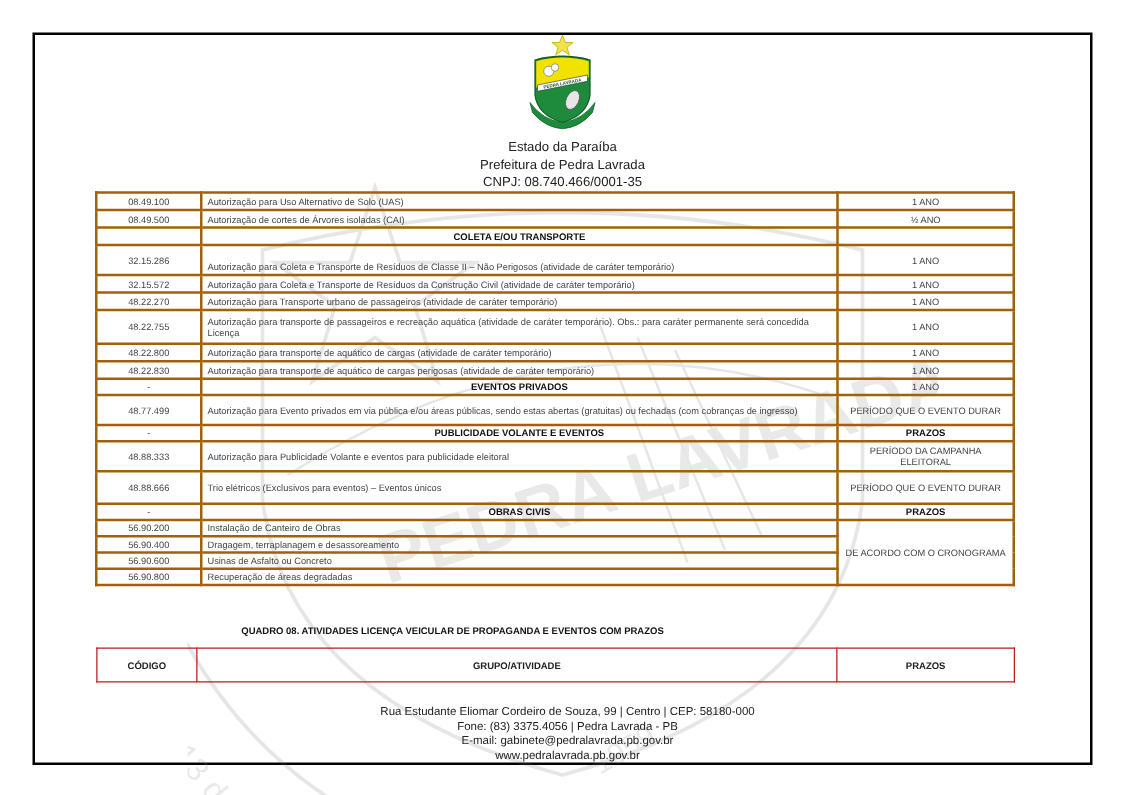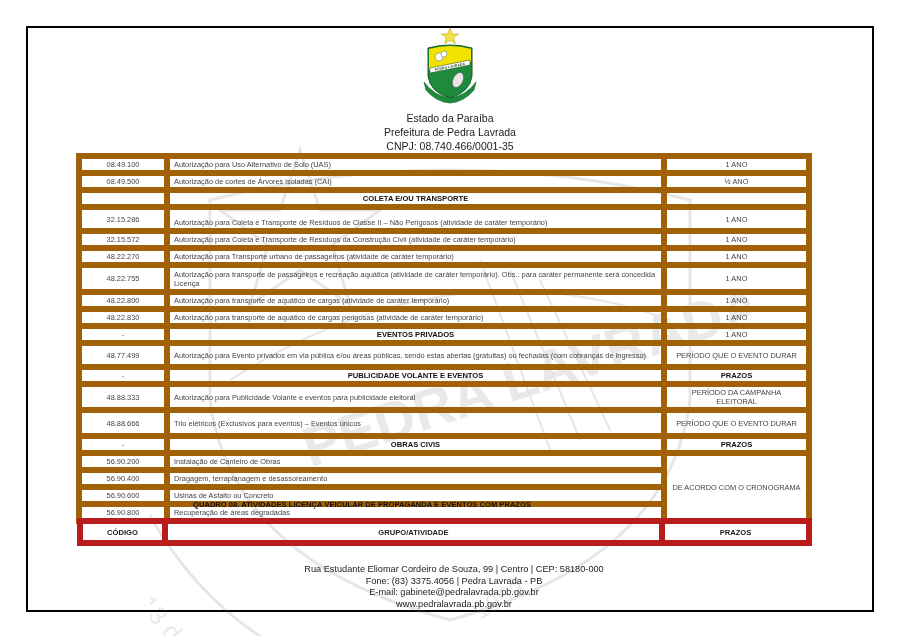--- a/index.html
+++ b/index.html
@@ -2,29 +2,29 @@
 <html><head>
 <meta charset="utf-8">
 <style>
   html, body { margin: 0; padding: 0; background: #ffffff; }
   body { width: 900px; height: 636px; position: relative; overflow: hidden; font-family: "Liberation Sans", sans-serif; color: #333; }
   .page-frame { position: absolute; left: 26px; top: 26px; width: 848px; height: 586px; border: 2px solid #000; box-sizing: border-box; }
   .watermark { position: absolute; left: 150px; top: 120px; width: 600px; height: 516px; pointer-events: none; opacity: 0.18; }
   .crest { position: absolute; left: 420px; top: 26px; width: 60px; height: 78px; }
   .header-line { position: absolute; left: 0; width: 900px; text-align: center; font-size: 10.5px; color: #222; line-height: 12px; }
   table.main { position: absolute; left: 76px; top: 153px; width: 736px; border-collapse: collapse; font-size: 7.4px; color: #444; }
-  table.main td { border: 6px solid #a16207; padding: 1px 4px; vertical-align: middle; }
+  table.main td { border: 2px solid #a16207; padding: 1px 4px; vertical-align: middle; }
   td.code { width: 74px; text-align: center; }
   td.desc { text-align: left; }
   td.prazo { width: 131px; text-align: center; }
   td.section { text-align: center; font-weight: bold; color: #111; font-size: 7.6px; }
   td.top { vertical-align: top; }
   .quadro-title { position: absolute; left: 0; top: 500px; width: 724px; text-align: center; font-size: 7.6px; font-weight: bold; color: #111; }
   table.q8 { position: absolute; left: 77px; top: 518px; width: 735px; height: 28px; border-collapse: collapse; font-size: 7.6px; font-weight: bold; color: #222; }
-  table.q8 td { border: 6px solid #b91c1c; text-align: center; vertical-align: middle; }
+  table.q8 td { border: 1px solid #b91c1c; text-align: center; vertical-align: middle; }
   .footer { position: absolute; left: 4px; top: 564px; width: 900px; text-align: center; font-size: 9.2px; line-height: 11.5px; color: #222; }
 </style>
 </head>
 <body>
 
 <div class="page-frame"></div>
 
 <svg class="watermark" viewBox="0 0 600 516">
   <path d="M150 30 L170 90 L230 90 L182 125 L200 185 L150 150 L100 185 L118 125 L70 90 L130 90 Z" fill="none" stroke="#777" stroke-width="3"></path>
   <path d="M60 80 Q300 20 540 80 L540 280 Q520 440 300 500 Q80 440 60 280 Z" fill="none" stroke="#777" stroke-width="3"></path>

